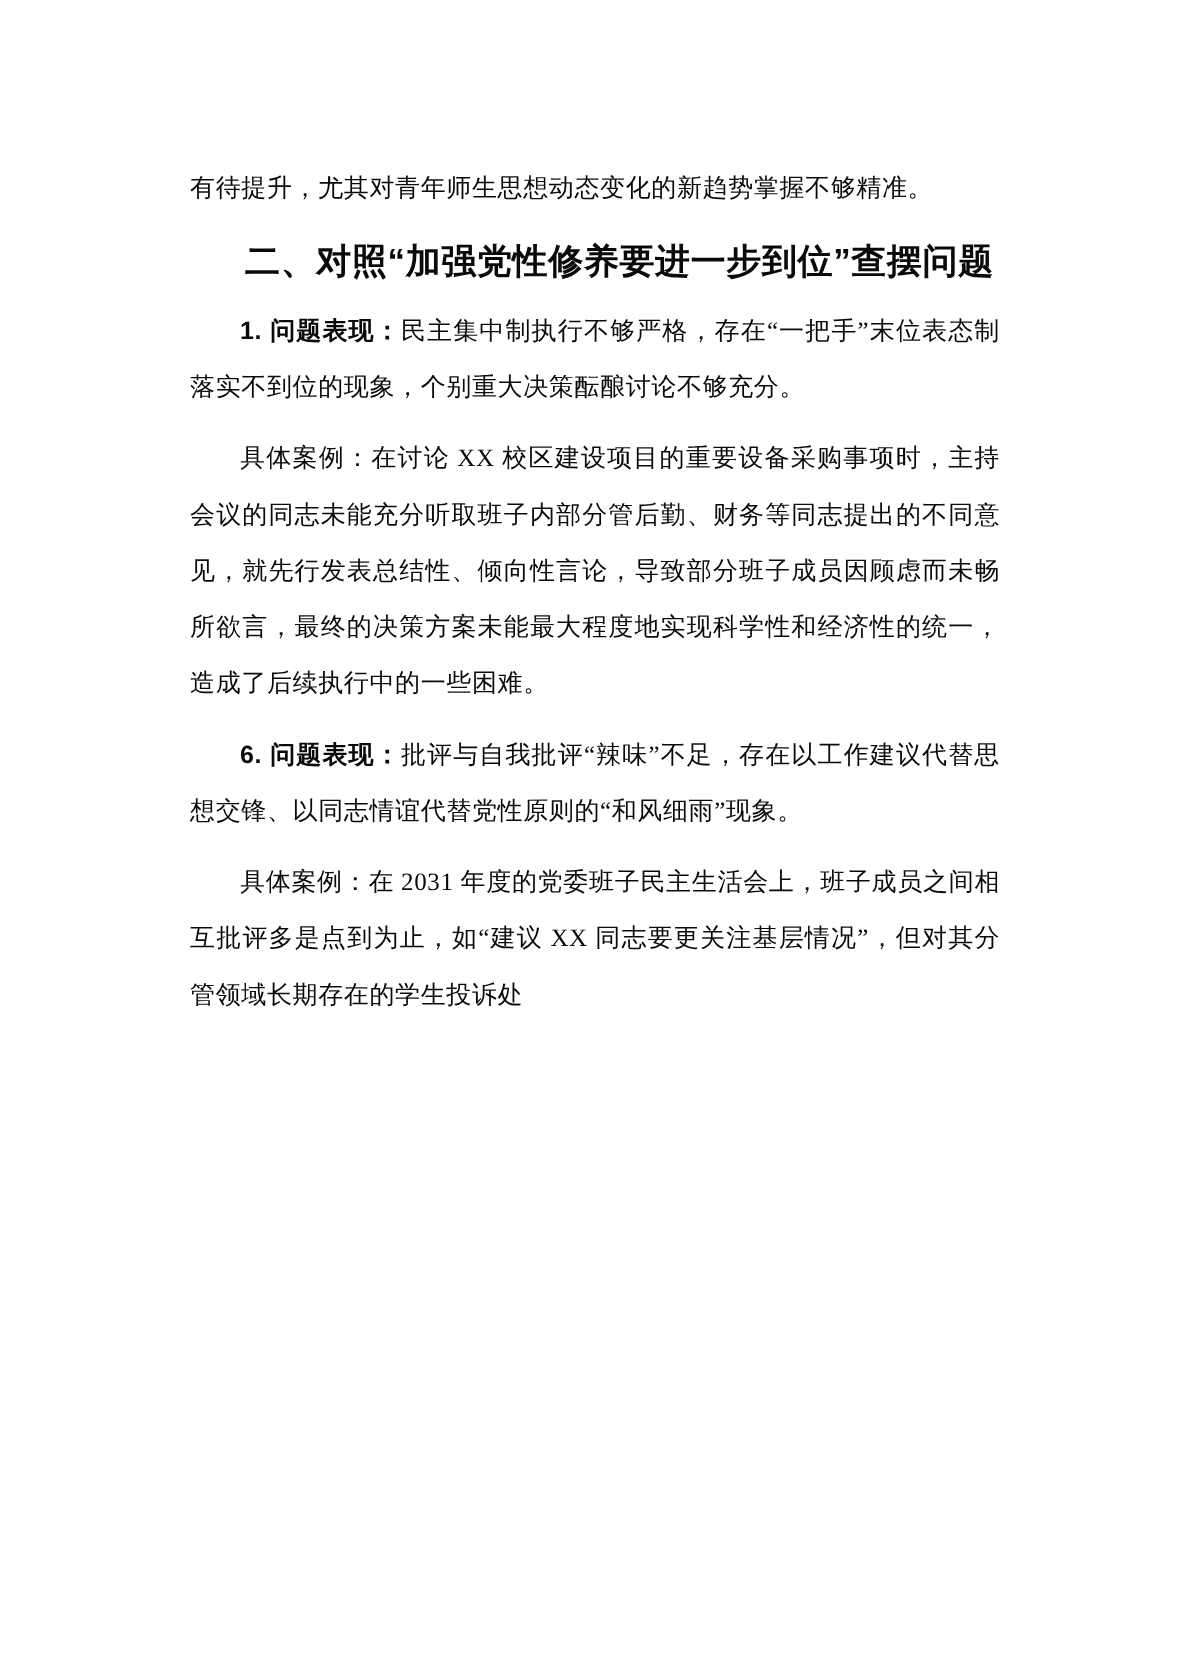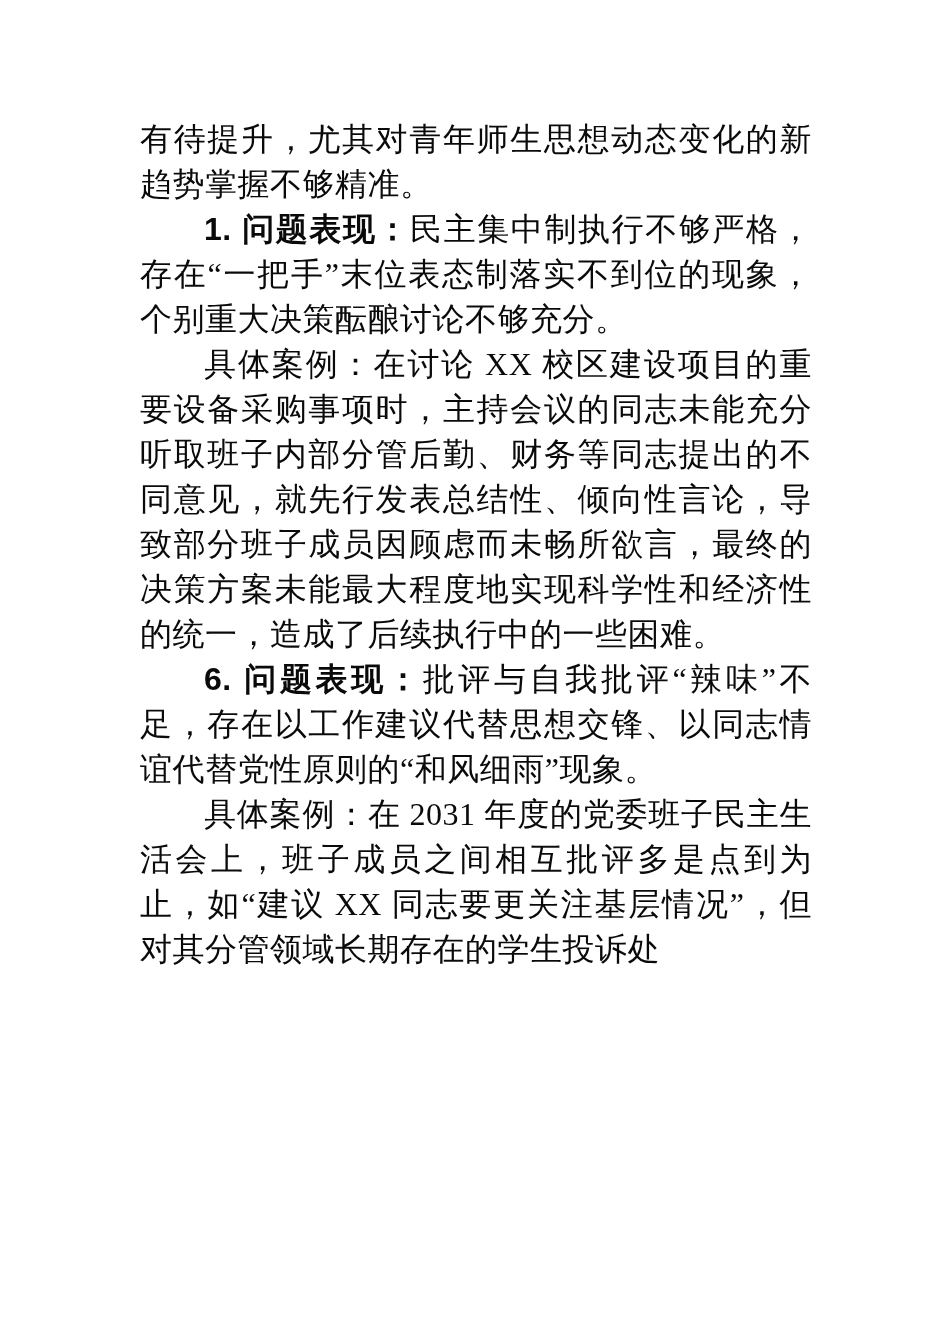--- a/index.html
+++ b/index.html
@@ -14,23 +14,23 @@
     color: #0a0a0a;
   }
   .page {
     box-sizing: border-box;
     width: 950px;
     height: 1344px;
     padding: 117px 138px 0 140px;
     background: #ffffff;
   }
   .para {
-    margin: 0;
+    margin: 12px;
     font-family: "Liberation Serif", "DejaVu Serif", serif;
-    font-size: 32px;
+    font-size: 20px;
     line-height: 45px;
     text-align: justify;
     text-align-last: left;
     text-indent: 2em;
     letter-spacing: 0.5px;
     word-break: break-all;
     color: #0a0a0a;
   }
   .para.no-indent {
     text-indent: 0;
@@ -51,20 +51,21 @@
   }
 </style>
 </head>
 <body>
 
 <div class="page">
 
   <p class="para no-indent">有待提升，尤其对青年师生思想动态变化的新趋势掌握不够精准。</p>
 
 
+  <h2 class="heading">二、对照“加强党性修养要进一步到位”查摆问题</h2>
 
   <p class="para"><span class="lead-bold">1. 问题表现：</span><span>民主集中制执行不够严格，存在“一把手”末位表态制落实不到位的现象，个别重大决策酝酿讨论不够充分。</span></p>
 
   <p class="para">具体案例：在讨论 XX 校区建设项目的重要设备采购事项时，主持会议的同志未能充分听取班子内部分管后勤、财务等同志提出的不同意见，就先行发表总结性、倾向性言论，导致部分班子成员因顾虑而未畅所欲言，最终的决策方案未能最大程度地实现科学性和经济性的统一，造成了后续执行中的一些困难。</p>
 
   <p class="para"><span class="lead-bold">6. 问题表现：</span><span>批评与自我批评“辣味”不足，存在以工作建议代替思想交锋、以同志情谊代替党性原则的“和风细雨”现象。</span></p>
 
   <p class="para">具体案例：在 2031 年度的党委班子民主生活会上，班子成员之间相互批评多是点到为止，如“建议 XX 同志要更关注基层情况”，但对其分管领域长期存在的学生投诉处</p>
 
 </div>

